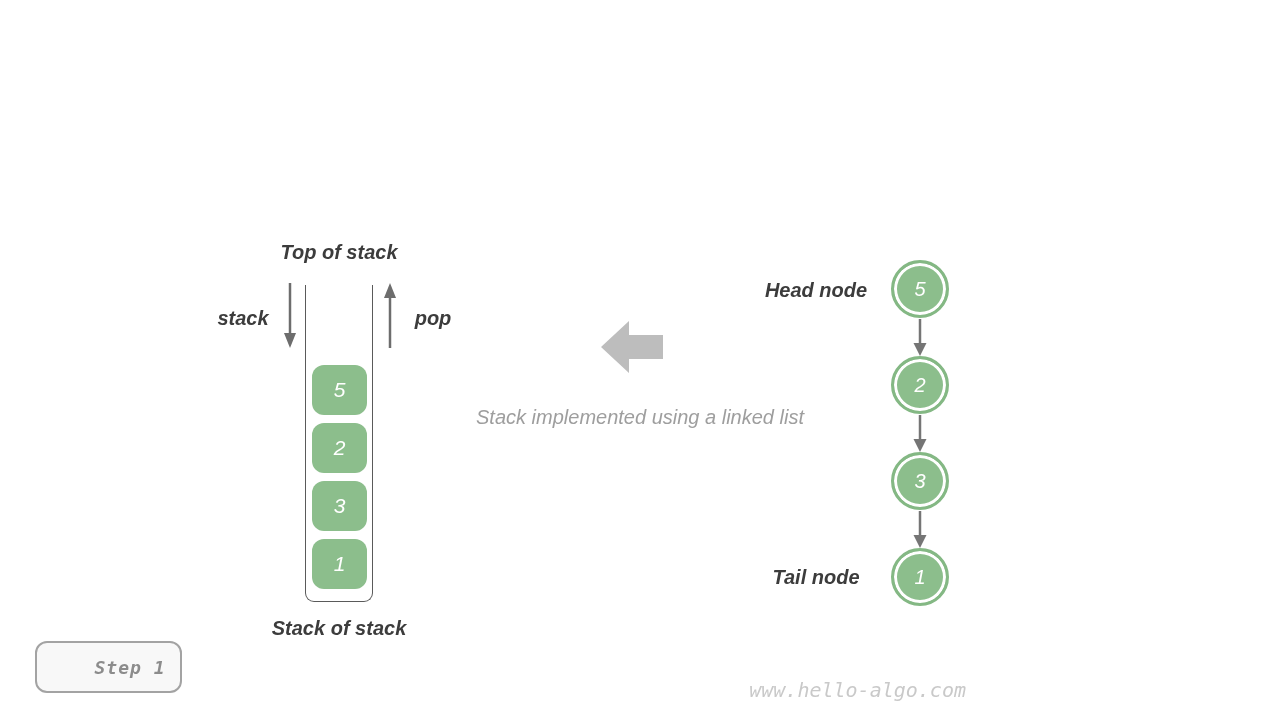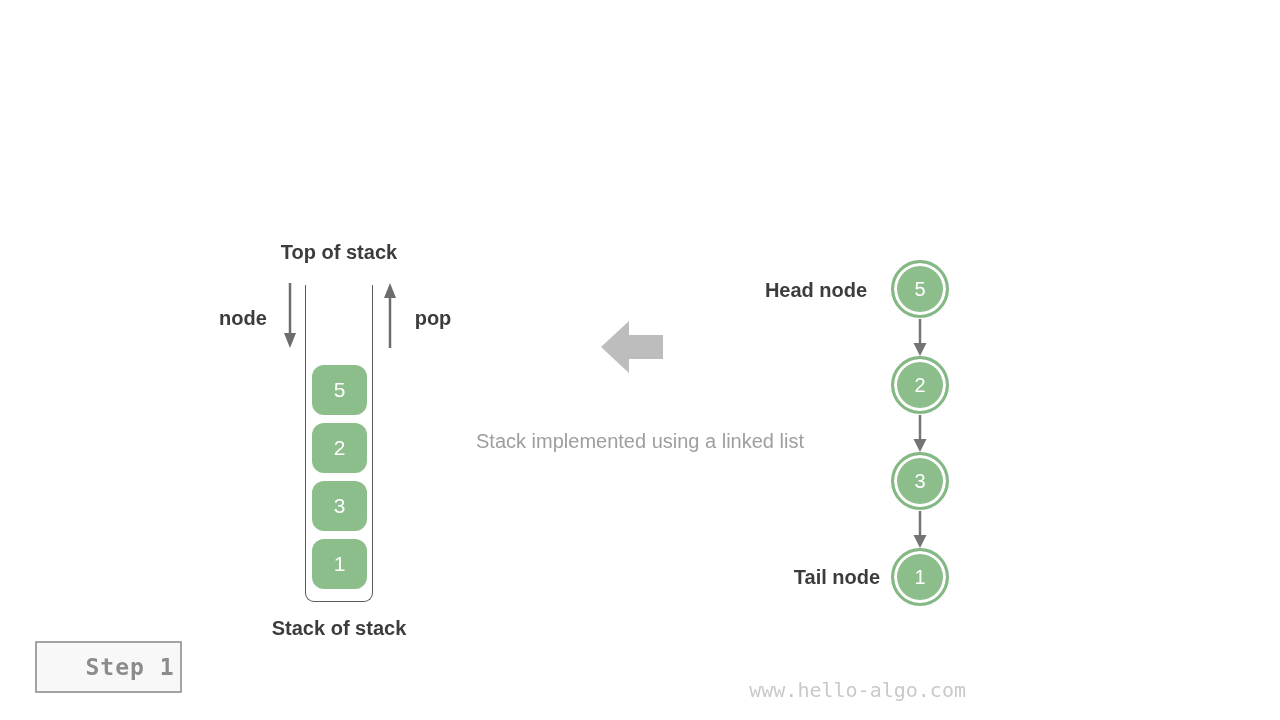--- a/index.html
+++ b/index.html
@@ -13,21 +13,21 @@
     --wall-gray: #5a5a5a;
     --badge-border: #a3a3a3;
     --badge-bg: #f8f8f8;
     --badge-text: #8c8c8c;
     --watermark-gray: #c9c9c9;
   }
   *{margin:0;padding:0;box-sizing:border-box;}
   html,body{width:1280px;height:720px;background:#ffffff;overflow:hidden;
     font-family:"Liberation Sans", sans-serif;}
   .abs{position:absolute;}
-  .stage{position:relative;width:1012px;height:720px;}
+  .stage{position:relative;width:1012px;height:720px;font-style:italic;}
 
   .diagram-label{
     font-size:20px;font-weight:bold;color:var(--text-dark);
     transform:translate(-50%,-50%);white-space:nowrap;
   }
 
   
   .stack-container{
     left:305px;top:285px;width:68px;height:317px;
     border-left:1.5px solid var(--wall-gray);
@@ -52,25 +52,25 @@
     color:#ffffff;font-size:20px;font-weight:500;
   }
 
   .caption{
     font-size:20px;color:var(--caption-gray);
     transform:translate(-50%,-50%);white-space:nowrap;font-weight:400;
   }
 
   .step-badge{
     left:35px;top:641px;width:147px;height:52px;
-    border:2px solid var(--badge-border);border-radius:1px;
+    border:2px solid var(--badge-border);border-radius:12px;
     background:var(--badge-bg);
     display:flex;align-items:center;justify-content:center;
     font-family:"DejaVu Sans Mono", monospace;
-    font-size:23px;font-weight:bold;color:var(--badge-text);
+    font-size:18px;font-weight:bold;color:var(--badge-text);
     letter-spacing:1px;
     padding-left:43px;
   }
 
   .watermark{
     right:46px;top:678px;
     font-family:"DejaVu Sans Mono", monospace;
     font-size:20px;color:var(--watermark-gray);white-space:nowrap;
   }
 </style>
@@ -81,43 +81,43 @@
 
   <div class="abs diagram-label" style="left:339px;top:252px;">Top of stack</div>
 
   <div class="abs stack-container"></div>
 
   <div class="abs stack-item" style="top:365px;">5</div>
   <div class="abs stack-item" style="top:423px;">2</div>
   <div class="abs stack-item" style="top:481px;">3</div>
   <div class="abs stack-item" style="top:539px;">1</div>
 
-  <div class="abs diagram-label" style="left:243px;top:318px;">node</div>
+  <div class="abs diagram-label" style="left:243px;top:318px;">stack</div>
   <div class="abs diagram-label" style="left:433px;top:318px;">pop</div>
 
   <svg class="abs" style="left:280px;top:283px;" width="20" height="66" viewBox="0 0 20 66">
     <line x1="10" y1="0" x2="10" y2="52" stroke="var(--arrow-gray)" stroke-width="2.5"></line>
     <polygon points="4,50 16,50 10,65" fill="var(--arrow-gray)"></polygon>
   </svg>
 
   <svg class="abs" style="left:380px;top:283px;" width="20" height="66" viewBox="0 0 20 66">
     <polygon points="4,15 16,15 10,0" fill="var(--arrow-gray)"></polygon>
     <line x1="10" y1="13" x2="10" y2="65" stroke="var(--arrow-gray)" stroke-width="2.5"></line>
   </svg>
 
   <div class="abs diagram-label" style="left:339px;top:628px;">Stack of stack</div>
 
   <svg class="abs" style="left:601px;top:321px;" width="62" height="52" viewBox="0 0 62 52">
     <polygon points="0,26 28,0 28,14 62,14 62,38 28,38 28,52" fill="var(--block-arrow-gray)"></polygon>
   </svg>
 
-  <div class="abs caption" style="left:640px;top:417px;margin-top:24px;">Stack implemented using a linked list</div>
+  <div class="abs caption" style="left:640px;top:417px;">Stack implemented using a linked list</div>
 
   <div class="abs diagram-label" style="left:816px;top:290px;">Head node</div>
-  <div class="abs diagram-label" style="left:816px;top:577px;margin-left:21px;">Tail node</div>
+  <div class="abs diagram-label" style="left:816px;top:577px;">Tail node</div>
 
   <div class="abs ll-node" style="top:260px;">5</div>
   <div class="abs ll-node" style="top:356px;">2</div>
   <div class="abs ll-node" style="top:452px;">3</div>
   <div class="abs ll-node" style="top:548px;">1</div>
 
   <svg class="abs" style="left:910px;top:319px;" width="20" height="37" viewBox="0 0 20 37">
     <line x1="10" y1="0" x2="10" y2="25" stroke="var(--connector-gray)" stroke-width="2.5"></line>
     <polygon points="3.5,24 16.5,24 10,37" fill="var(--connector-gray)"></polygon>
   </svg>

